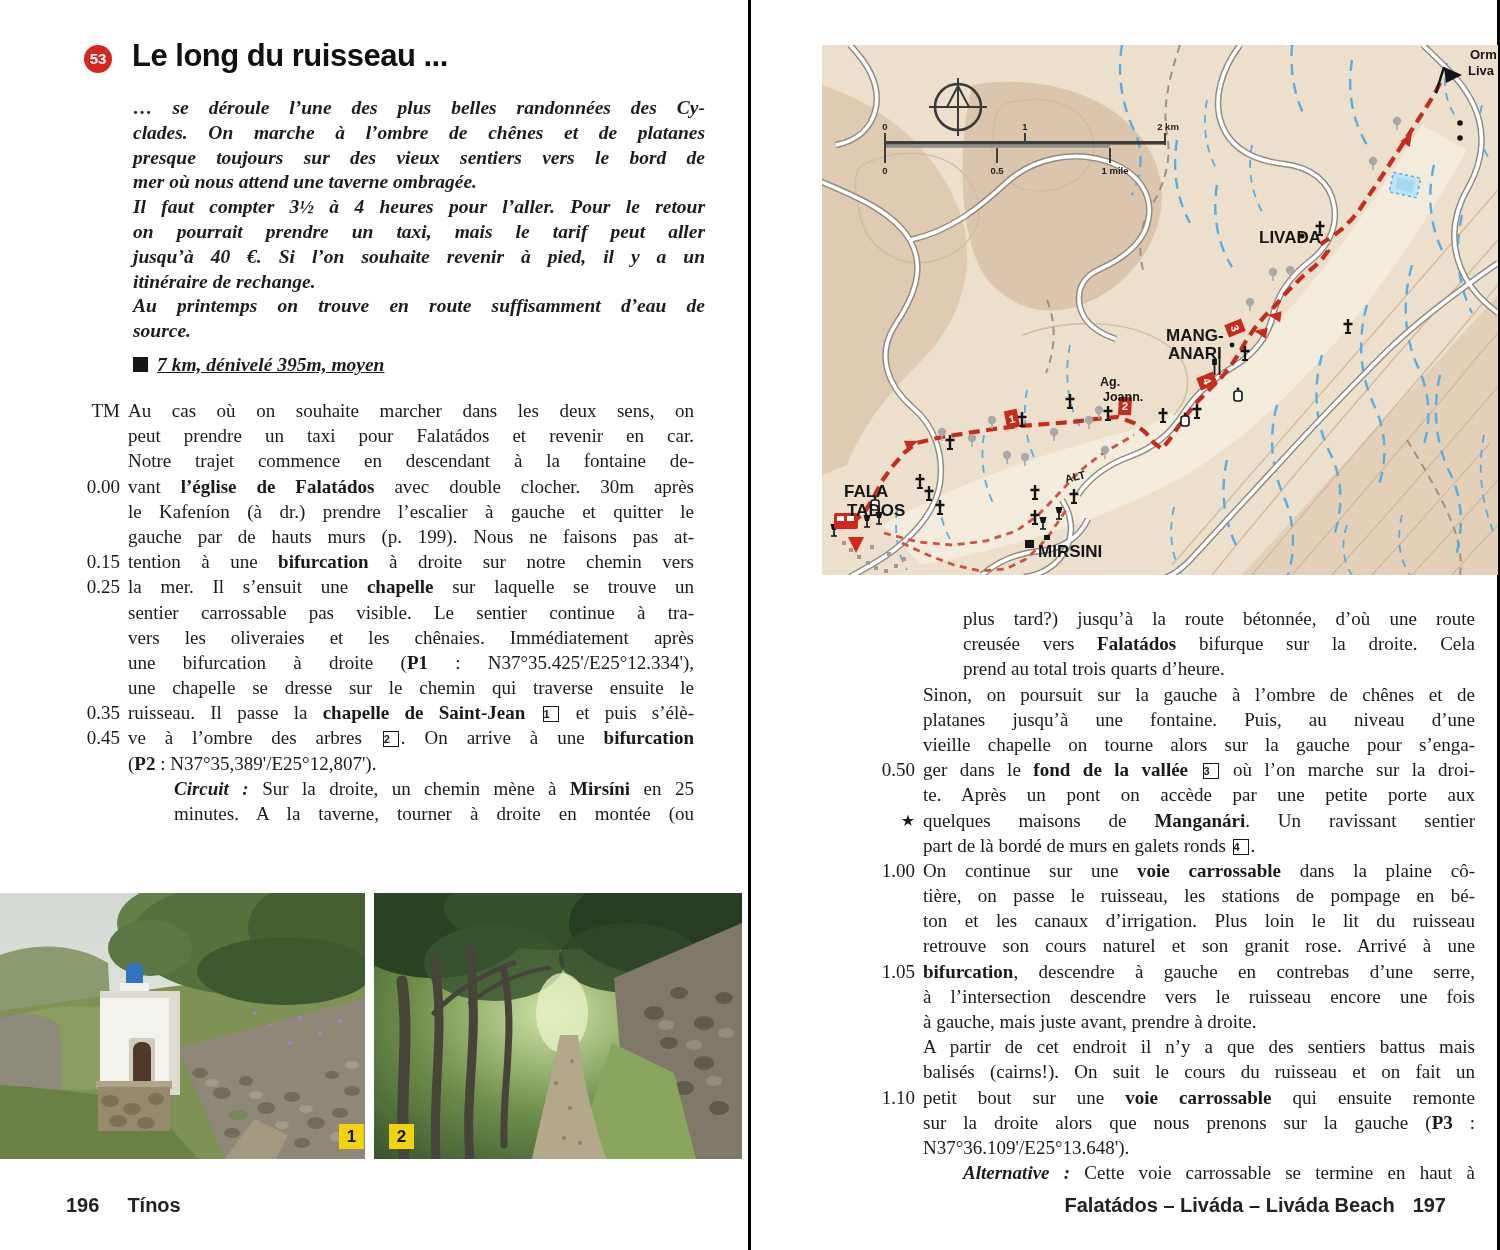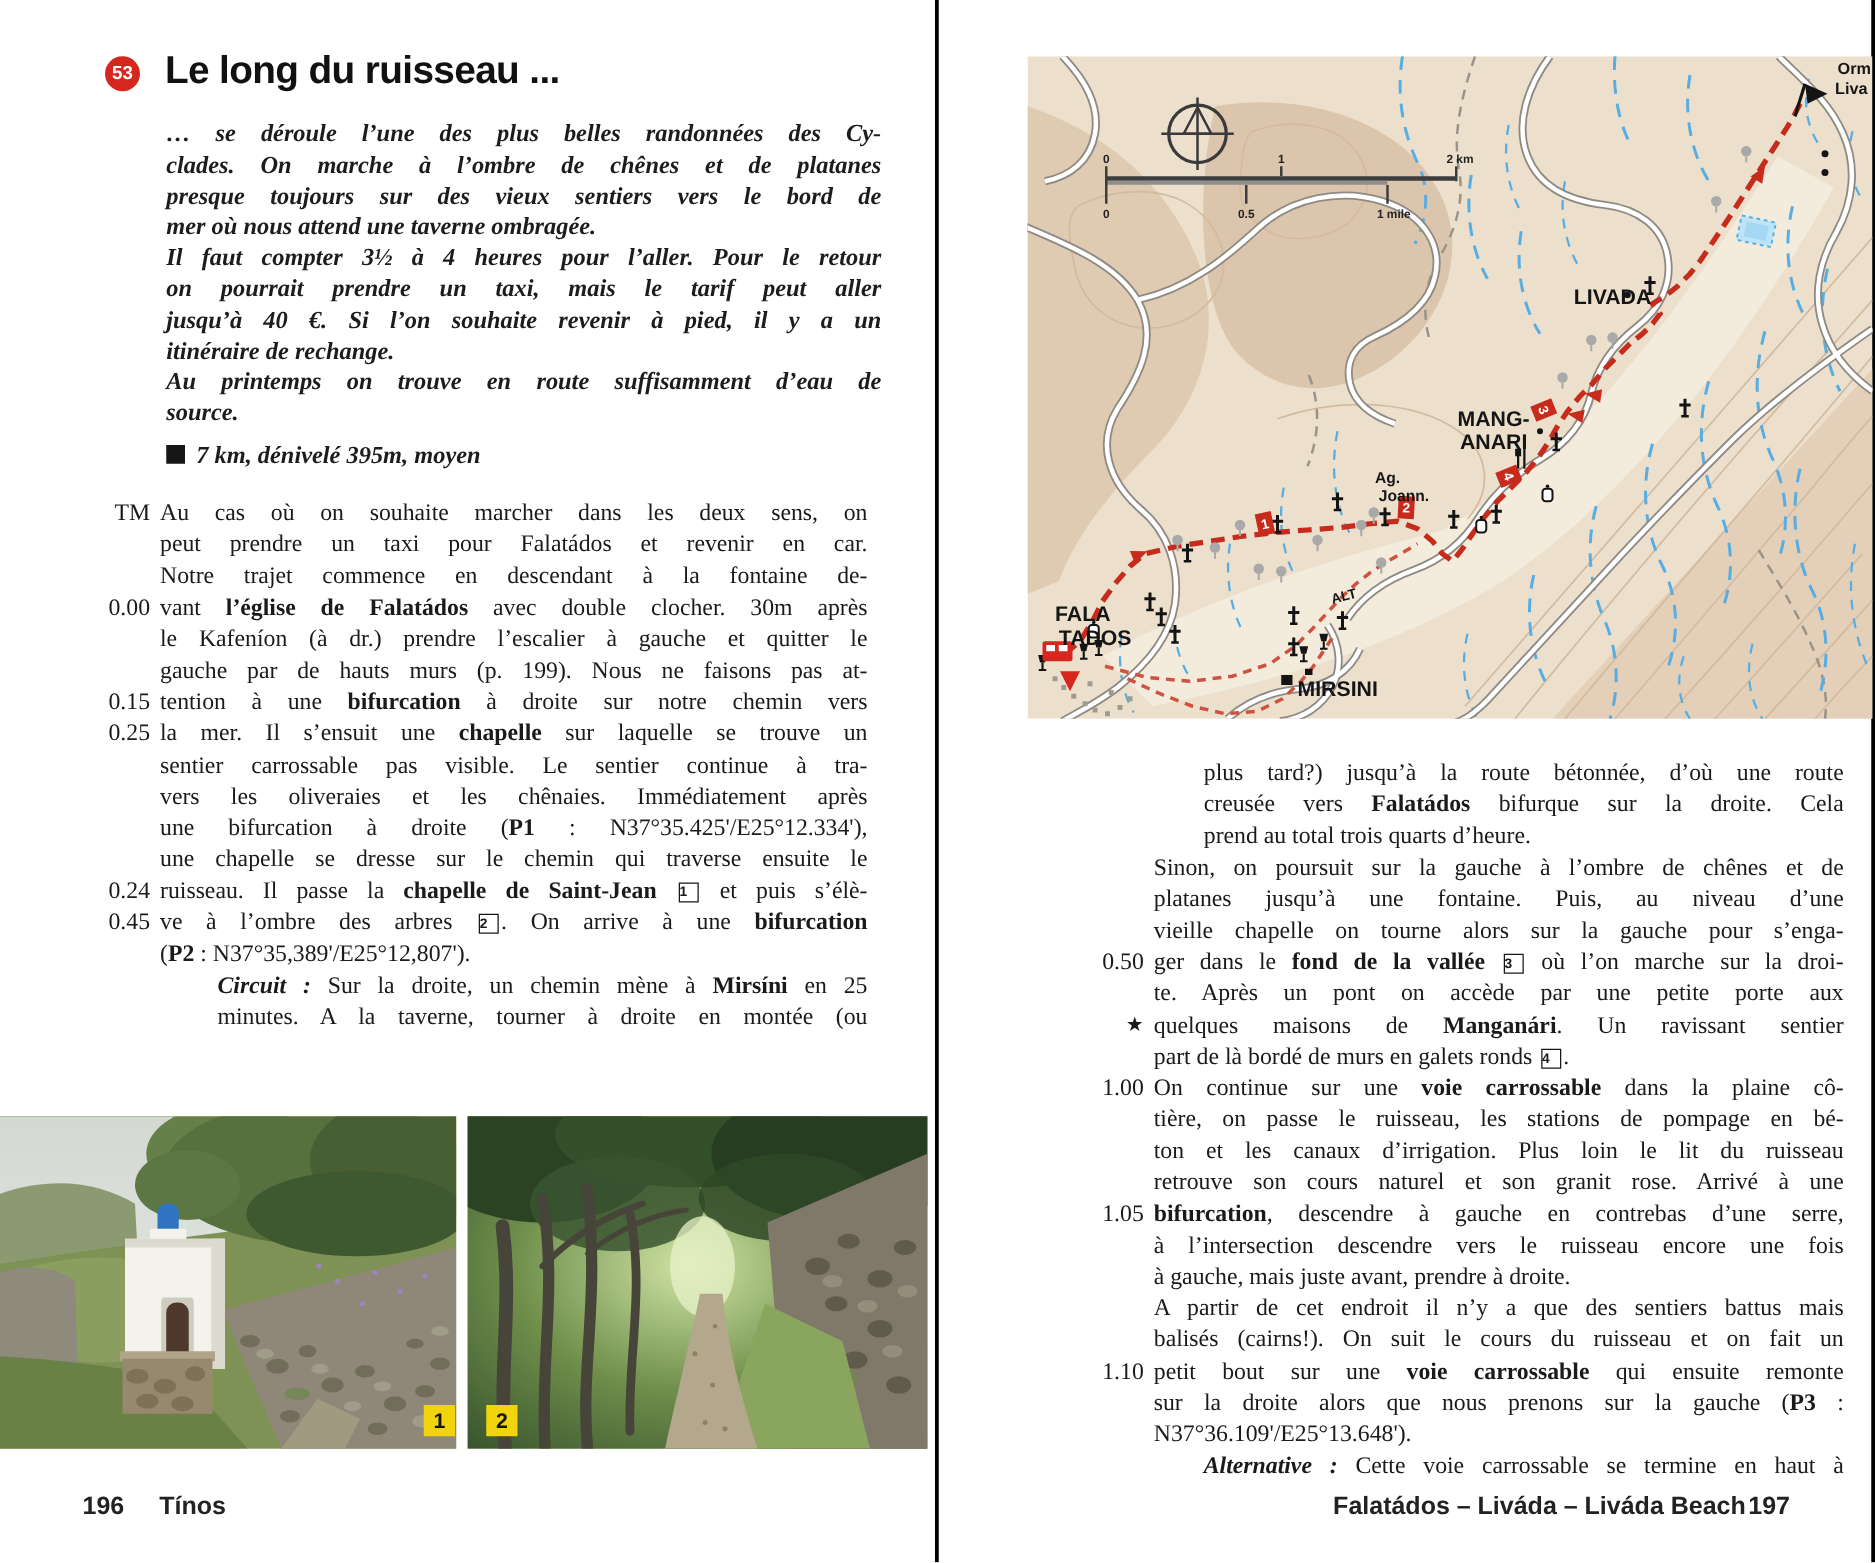--- a/index.html
+++ b/index.html
@@ -11,21 +11,21 @@
   
   .badge{position:absolute;left:84px;top:45px;width:28px;height:28px;border-radius:50%;
          background:#d5271e;color:#ffffff;font:700 15px/28px "Liberation Sans",sans-serif;text-align:center;}
   .title{position:absolute;left:132px;top:38px;font:700 31px/36px "Liberation Sans",sans-serif;
          letter-spacing:-0.5px;color:#111;}
   
   .intro{position:absolute;left:133px;top:96px;width:572px;font-weight:700;font-style:italic;
          font-size:19.5px;line-height:24.8px;color:#1c1c1c;}
   .introline{text-align:justify;text-align-last:justify;height:24.8px;}
   .introline.rag{text-align-last:left;}
-  .stats{margin-top:9px;height:26px;text-align:right;}
+  .stats{margin-top:9px;height:26px;text-align:right;text-decoration:underline;}
   .sq{display:inline-block;width:15px;height:15px;background:#161616;margin-right:9px;vertical-align:-1px;}
   
   .bodycol{position:absolute;font-size:19px;line-height:25.2px;color:#1a1a1a;}
   #left-body{left:128px;top:398px;width:566px;}
   #right-body{left:923px;top:606px;width:552px;}
   .line{position:relative;height:25.2px;}
   .line .txt{display:block;text-align:justify;text-align-last:justify;}
   .line.rag .txt{text-align-last:left;}
   .line.ind .txt{padding-left:46px;}
   #right-body .line.ind .txt{padding-left:40px;}
@@ -39,21 +39,21 @@
   .photo{position:absolute;top:893px;height:266px;overflow:hidden;background:#7d9254;}
   #photo1{left:0;width:365px;}
   #photo2{left:374px;width:368px;}
   .plabel{position:absolute;left:339px;top:231px;width:25px;height:25px;background:#f2d40e;
           color:#131313;font:700 17px/25px "Liberation Sans",sans-serif;text-align:center;}
   #photo2 .plabel{left:15px;}
   
   .footer{position:absolute;top:1193px;font:700 20px/24px "Liberation Sans",sans-serif;color:#222;}
   #footer-left{left:66px;}
   #footer-left .ftitle{margin-left:28px;}
-  #footer-right{right:68px;display:flex;gap:2px;}
+  #footer-right{right:54px;display:flex;gap:18px;}
   
   #map{left:822px;top:45px;width:676px;height:530px;}
   #map svg{display:block;}
   .mlabel{font-family:"Liberation Sans",sans-serif;font-weight:700;fill:#151515;}
   .slabel{font-family:"Liberation Sans",sans-serif;font-weight:700;fill:#222;font-size:9.5px;}
   .road-c{fill:none;stroke:#8e8a83;stroke-width:6.5;}
   .road-f{fill:none;stroke:#ffffff;stroke-width:3.6;}
   .stream{fill:none;stroke:#58ade2;stroke-width:2.4;stroke-dasharray:11 8;}
   .stream2{fill:none;stroke:#58ade2;stroke-width:1.8;stroke-dasharray:8 7;}
   .trail{fill:none;stroke:#9a9389;stroke-width:2;stroke-dasharray:8 6;}
@@ -121,21 +121,21 @@
       <div class="line">
         <span class="txt">vers les oliveraies et les chênaies. Immédiatement après</span>
       </div>
       <div class="line">
         <span class="txt">une bifurcation à droite (<span class="b">P1</span> : N37°35.425'/E25°12.334'),</span>
       </div>
       <div class="line">
         <span class="txt">une chapelle se dresse sur le chemin qui traverse ensuite le</span>
       </div>
       <div class="line">
-        <span class="time">0.24</span>
+        <span class="time">0.35</span>
         <span class="txt">ruisseau. Il passe la <span class="b">chapelle de Saint-Jean</span> <span class="numbox">1</span> et puis s’élè-</span>
       </div>
       <div class="line">
         <span class="time">0.45</span>
         <span class="txt">ve à l’ombre des arbres <span class="numbox">2</span>. On arrive à une <span class="b">bifurcation</span></span>
       </div>
       <div class="line rag">
         <span class="txt">(<span class="b">P2</span> : N37°35,389'/E25°12,807').</span>
       </div>
       <div class="line ind">

